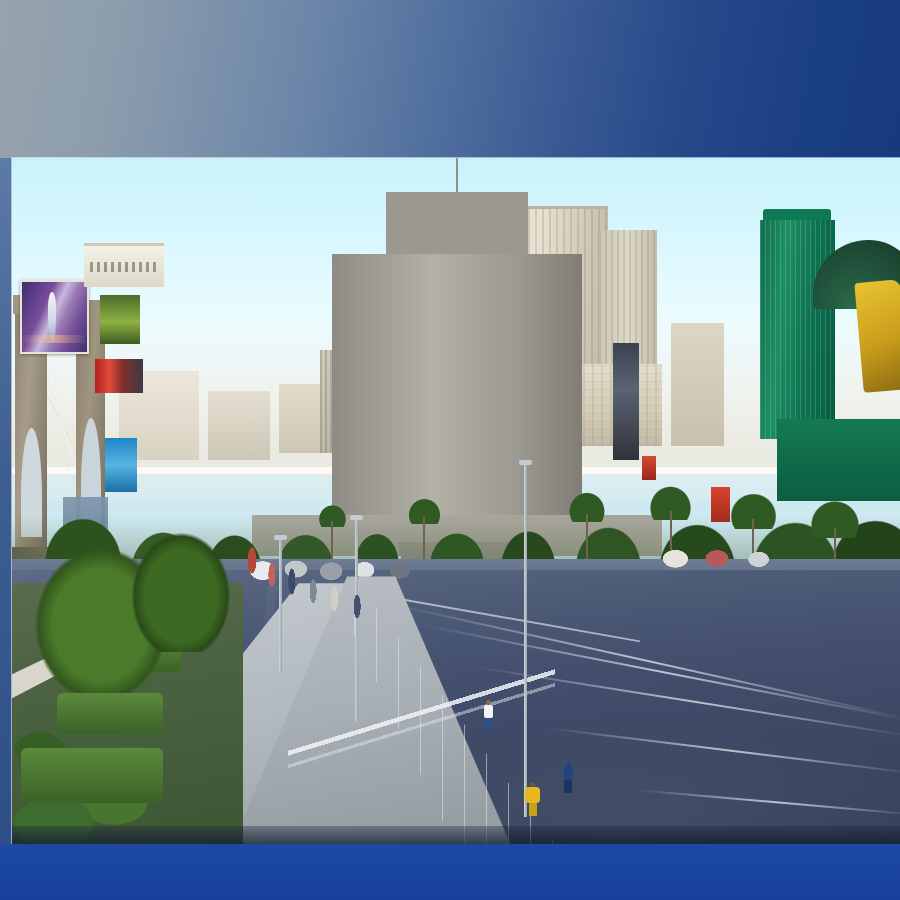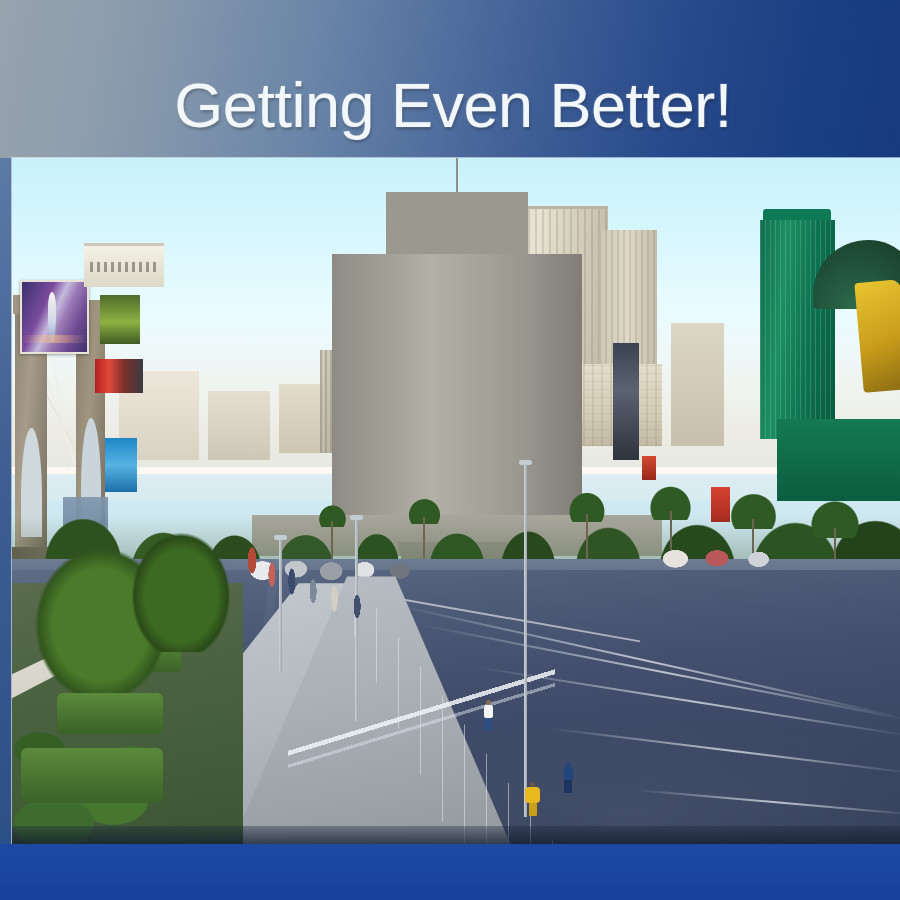--- a/index.html
+++ b/index.html
@@ -460,23 +460,20 @@
   .left-strip {
     position:absolute; left:0; top:158px; width:12px; height:686px;
     background:linear-gradient(180deg,#5c7aa6,#3f5f92 45%,#2d4f87);
   }
 </style>
 </head>
 <body>
 
 <div class="slide">
 
-  <div class="title-band">
-    <div class="slide-title">Getting Even Better!</div>
-  </div>
 
   <div class="left-strip"></div>
 
   <div class="photo-frame">
     <div class="photo">
 
       <div class="sky"></div>
       <div class="haze"></div>
       <div class="far-band"></div>
 

